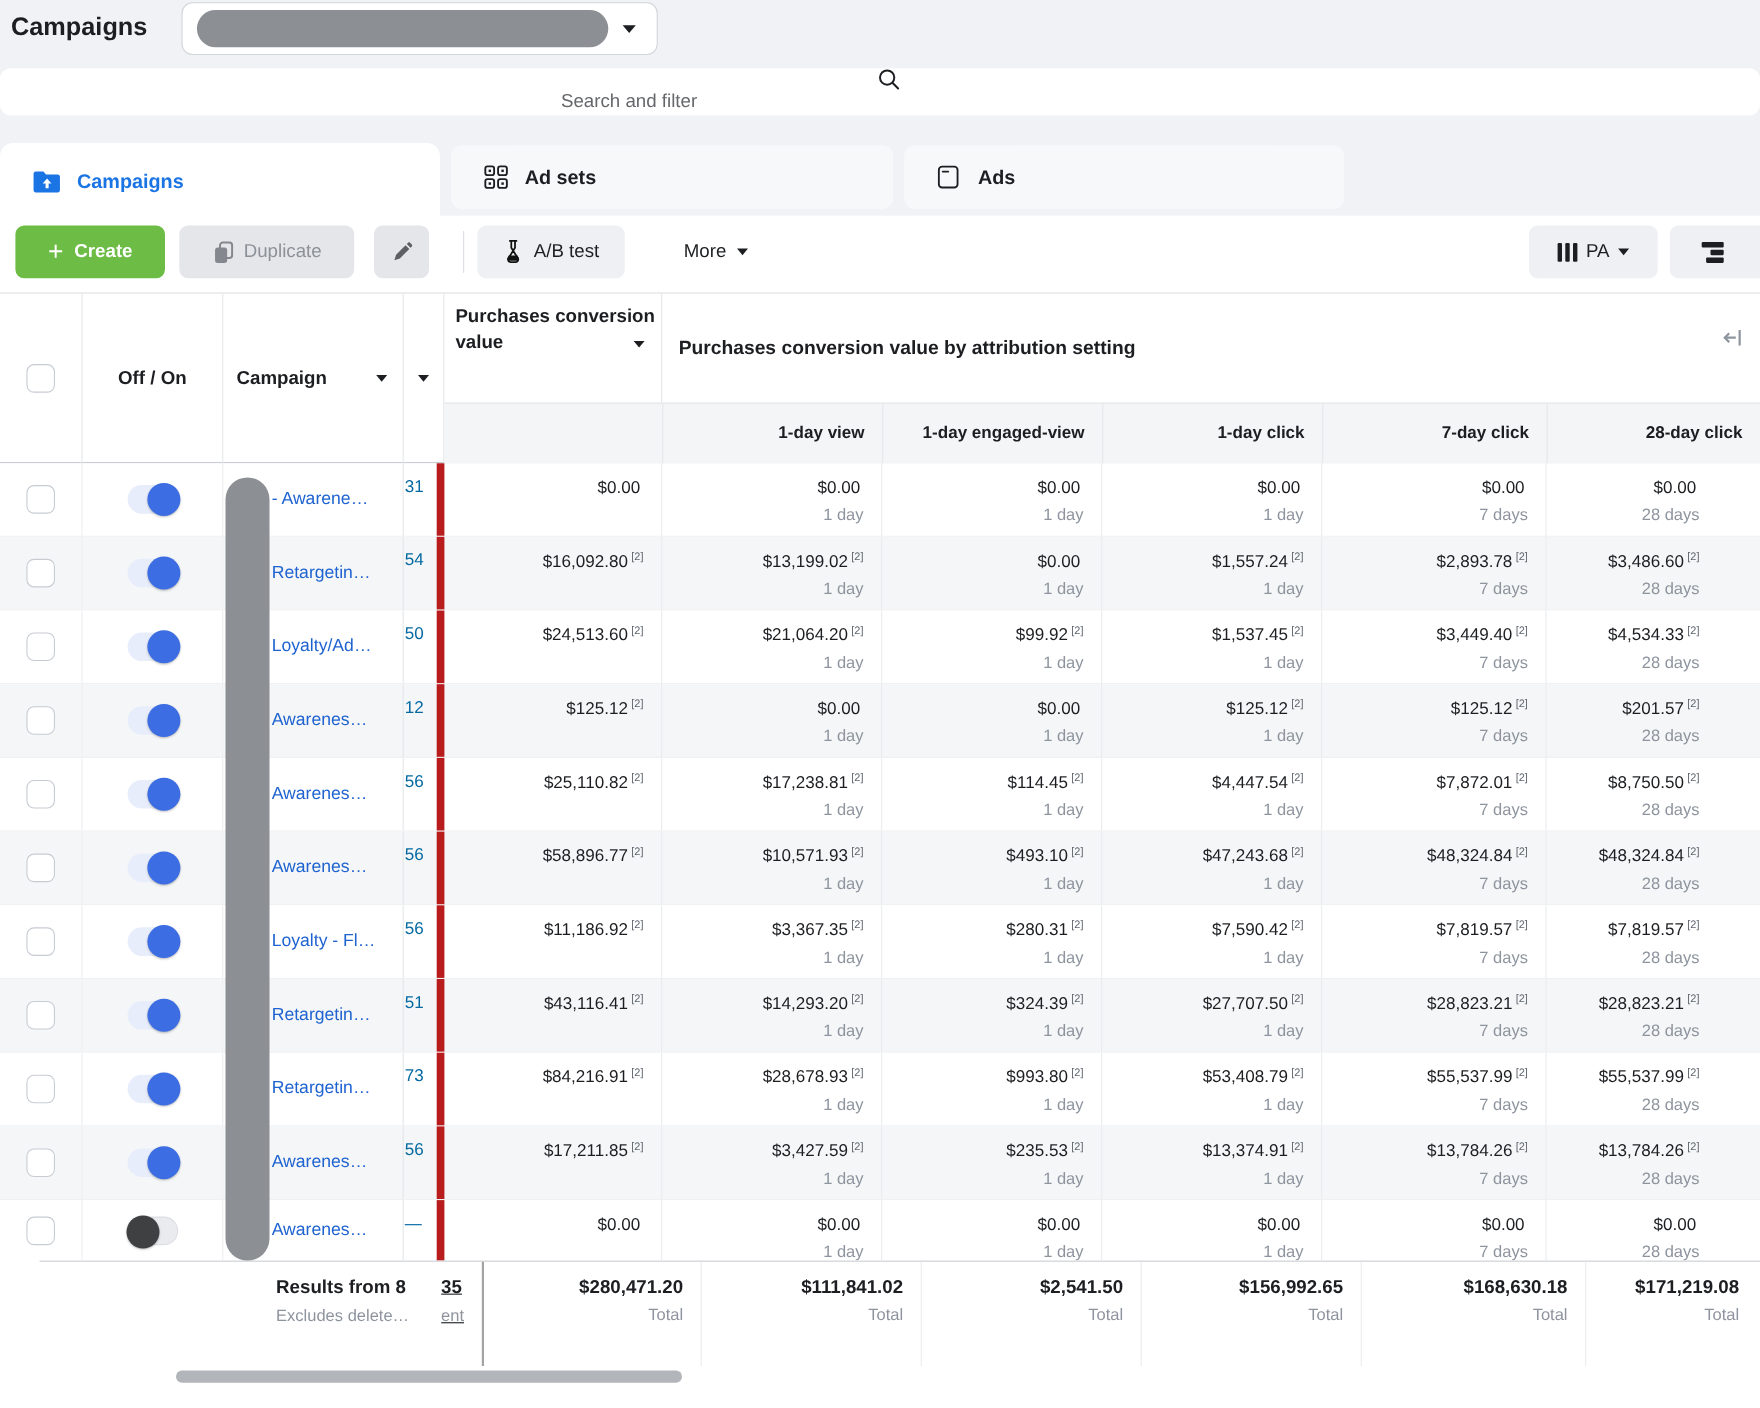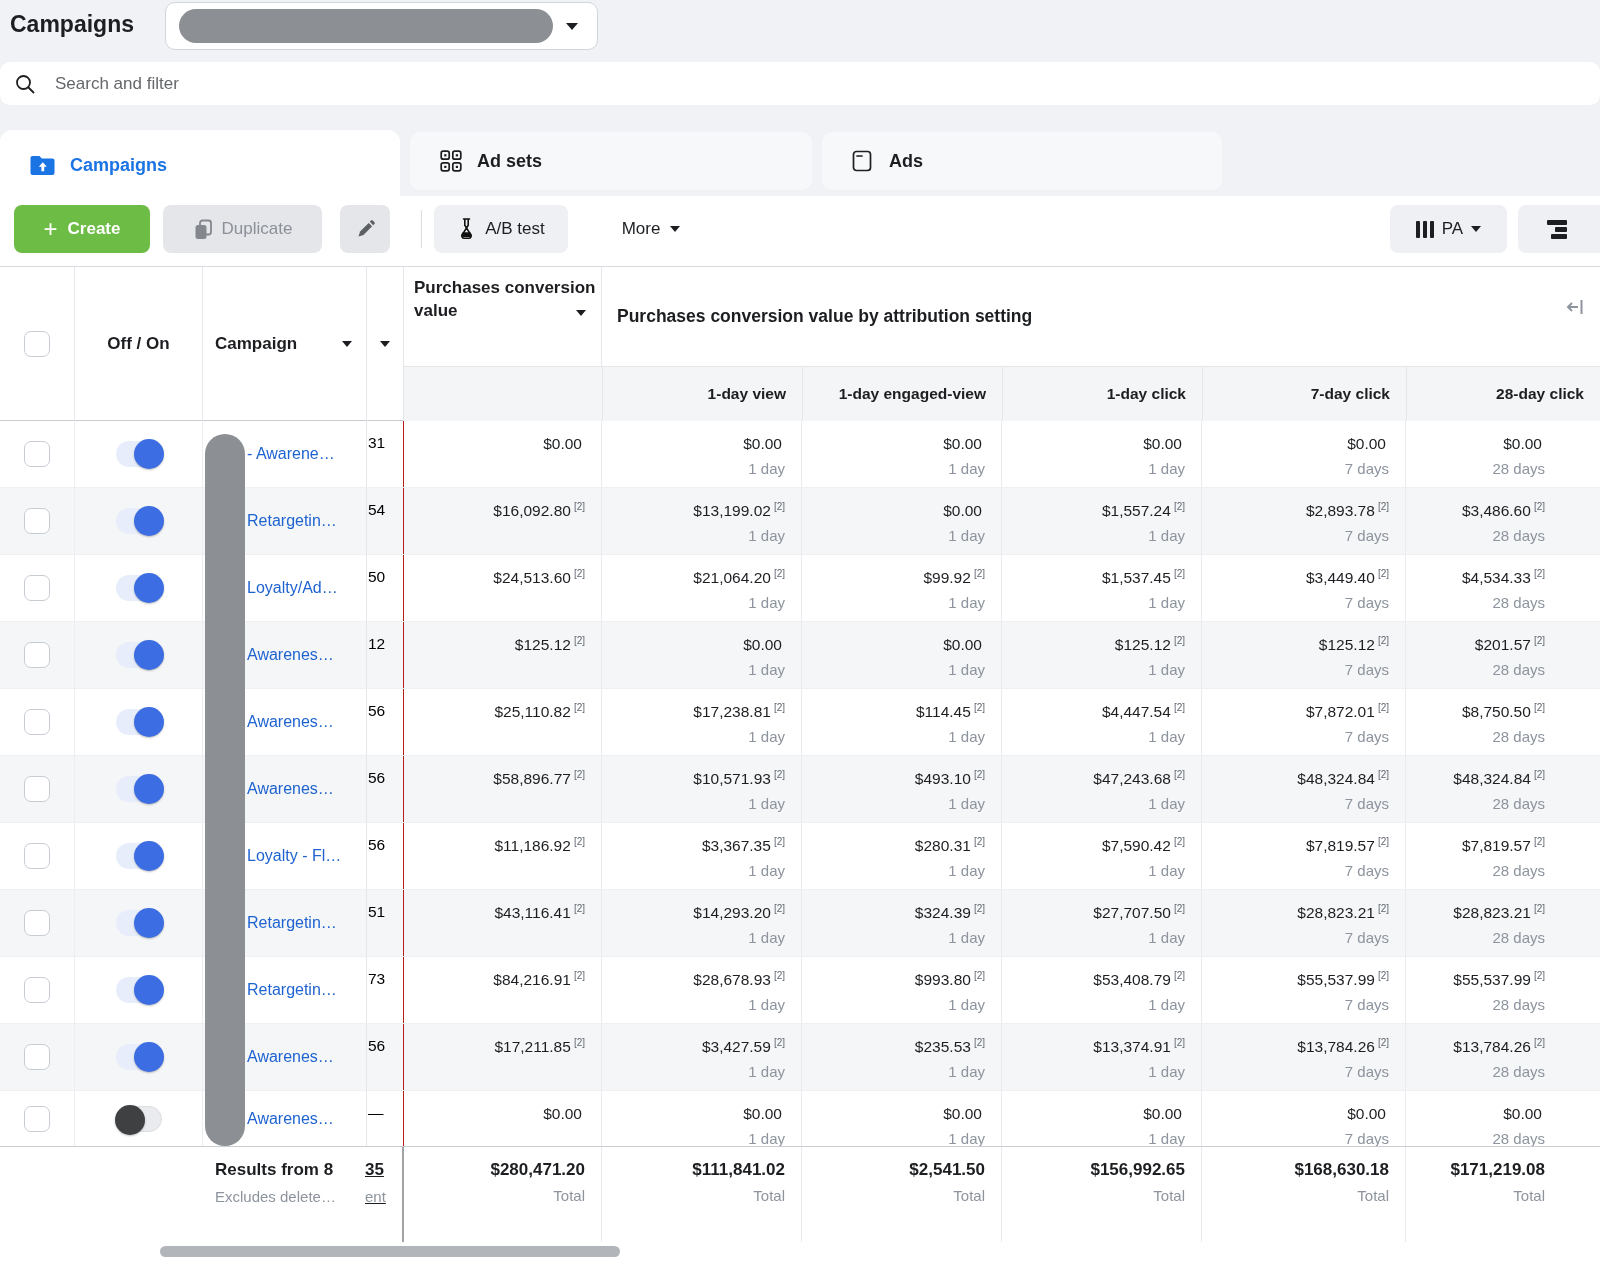--- a/index.html
+++ b/index.html
@@ -14,21 +14,21 @@
   .account-box { position: absolute; left: 165px; top: 2px; width: 433px; height: 48px;
     background: #fff; border: 1px solid #d2d5da; border-radius: 10px;
     display: flex; align-items: center; cursor: pointer; }
   .account-blob { margin-left: 13px; width: 374px; height: 34px; background: #8c8f93; border-radius: 17px; }
   .tri { width: 0; height: 0; border-left: 6px solid transparent; border-right: 6px solid transparent;
     border-top: 7px solid #1c1e21; display: inline-block; }
   .tri.small { border-left-width: 5px; border-right-width: 5px; border-top-width: 6px; }
   .account-box .tri { margin-left: 13px; }
   
   .searchbar { position: absolute; left: 0; top: 62px; width: 1600px; height: 43px;
-    background: #fff; border-radius: 10px; display: flex; align-items: center; }
+    background: #fff; border-radius: 10px; display: flex; align-items: center; flex-direction: column; }
   .searchbar svg { margin-left: 15px; }
   .searchbar input { border: none; outline: none; background: transparent; margin-left: 20px;
     font-size: 17px; font-family: "Liberation Sans", sans-serif; width: 600px; color: #1c1e21; }
   .searchbar input::placeholder { color: #65676b; }
   
   .tab { position: absolute; display: flex; align-items: center; cursor: pointer; }
   .tab-campaigns { left: 0; top: 130px; width: 400px; height: 70px; background: #fff;
     border-radius: 12px 12px 0 0; }
   .tab-campaigns .tab-label { color: #1b74e4; }
   .tab-adsets { left: 410px; top: 132px; width: 402px; height: 58px; background: #f7f8fa; border-radius: 10px; }
@@ -88,30 +88,30 @@
     background: #fff; display: inline-block; cursor: pointer; }
   .toggle { position: relative; width: 46px; height: 26px; border-radius: 13px; background: #e7edfb;
     display: inline-block; cursor: pointer; }
   .toggle .knob { position: absolute; top: -2px; right: -2px; width: 30px; height: 30px;
     border-radius: 50%; background: #3c6de2; box-shadow: 0 1px 2px rgba(0,0,0,.25); }
   .toggle.off { background: #e9ebee; border: 1px solid #dcdee2; }
   .toggle.off .knob { left: -2px; right: auto; background: #3e4042; }
   .c-name { display: flex; align-items: center; padding-left: 44px; border-right: 1px solid #e4e6e9;
     white-space: nowrap; }
   .cname { color: #1e63d0; font-size: 16px; text-decoration: none; cursor: pointer; }
-  .c-frag { padding-top: 13px; padding-left: 1px; font-size: 15.5px; color: #000000;
-    border-right: 1px solid #b91c1c; }
+  .c-frag { padding-top: 13px; padding-left: 1px; font-size: 15.5px; color: #0369a1;
+    border-right: 7px solid #b91c1c; }
   .vcell { padding: 13px 16px 0 0; text-align: right; border-right: 1px solid #e9ebee; }
   .vcell.lastcol { padding-right: 55px; border-right: none; }
   .val { font-size: 15.5px; color: #1c1e21; }
   .sup { font-size: 10px; color: #606770; vertical-align: 6px; margin-left: 3px; }
   .sub { margin-top: 7px; color: #8d949e; font-size: 15px; }
   
   .trow-total { display: grid; grid-template-columns: 75px 128px 164px 37px 198px 200px 200px 200px 204px 194px;
-    height: 96px; background: #fff; border-top: 1px solid #c9ccd1; }
+    height: 96px; background: #fff; border-top: 1px solid #c9ccd1; margin-left: 36px; }
   .t-label { grid-column: 3; padding: 13px 0 0 12px; overflow: hidden; white-space: nowrap; }
   .t-label .l1, .t-frag .l1 { font-size: 17px; font-weight: bold; }
   .t-label .l2, .t-frag .l2 { margin-top: 8px; font-size: 15px; color: #8d949e; }
   .t-frag { padding-top: 13px; margin-left: -2px; border-right: 2px solid #a3a3a3; overflow: hidden; text-decoration: underline; }
   .trow-total .vcell { padding-top: 13px; }
   .trow-total .val { font-size: 17px; font-weight: bold; }
   
   .campaign-blob { position: absolute; left: 205px; top: 167px; width: 40px; height: 712px;
     background: #8c8f93; border-radius: 22px; z-index: 4; }
   

